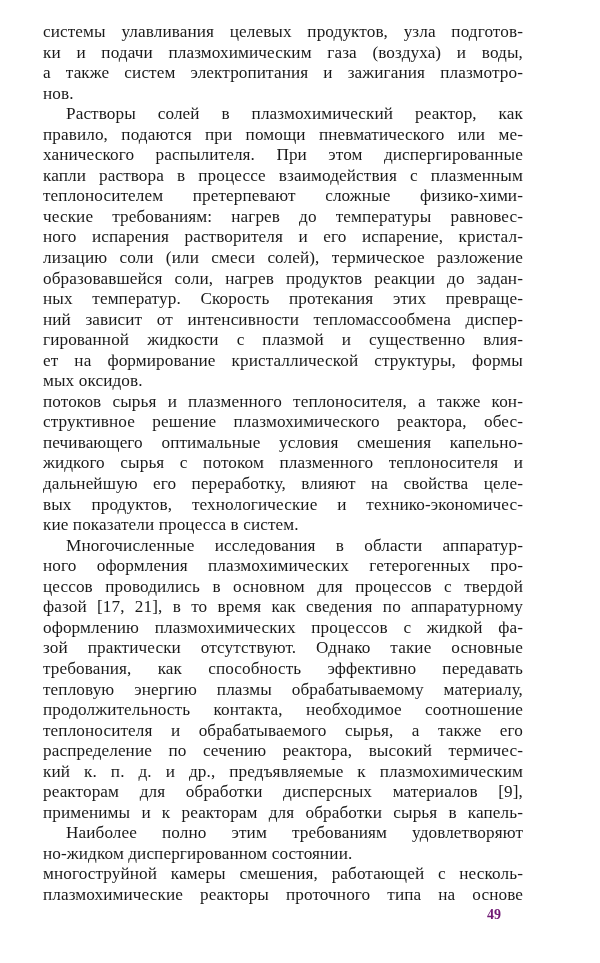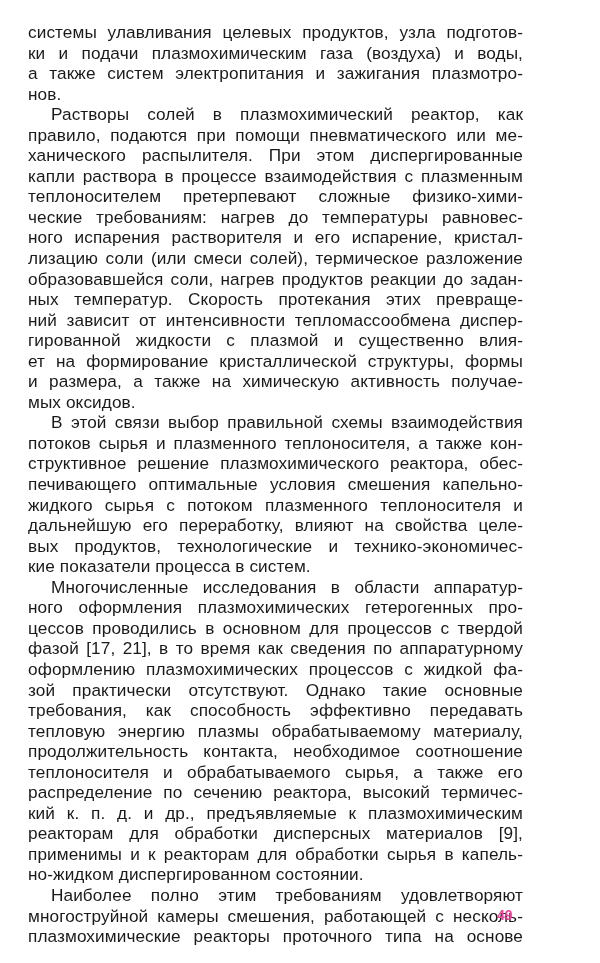--- a/index.html
+++ b/index.html
@@ -1,30 +1,30 @@
 <!DOCTYPE html>
 <html><head>
 <meta charset="utf-8">
 <style>
   html, body { margin:0; padding:0; }
   body { width:600px; height:963px; background:#ffffff; position:relative; overflow:hidden; }
   .page { position:absolute; left:0; top:0; width:600px; height:963px; }
   .text-block { position:absolute; left:28px; top:22px; width:495px; }
   .line {
     display:block; height:20.55px; line-height:20.55px;
-    font-family:Liberation Sans, sans-serif;
+    font-family:Liberation Serif, serif;
     font-size:17.2px; color:#1a1a1a; white-space:nowrap;
-    text-align:justify; text-align-last:justify; letter-spacing:0.1px;
+    text-align:justify; text-align-last:justify; letter-spacing:0.1px;margin-left:15px;
   }
   .line.indent { padding-left:23px; }
   .line.last { text-align-last:left; }
   .page-number {
-    position:absolute; left:497px; top:907px;
-    font-family:Liberation Sans, sans-serif;
-    font-weight:bold; font-size:14px; color:#ec4899;
+    position:absolute; left:487px; top:907px;
+    font-family:Liberation Serif, serif;
+    font-weight:bold; font-size:14px; color:#701a75;
   }
 </style>
 </head>
 <body>
 
 <div class="page">
   <div class="text-block" id="text-block">
       <span class="line">системы улавливания целевых продуктов, узла подготов-</span>
       <span class="line">ки и подачи   плазмохимическим газа (воздуха) и воды,</span>
       <span class="line">а также систем электропитания и зажигания плазмотро-</span>
@@ -35,23 +35,21 @@
       <span class="line">капли раствора в процессе взаимодействия с плазменным</span>
       <span class="line">теплоносителем претерпевают сложные физико-хими-</span>
       <span class="line">ческие требованиям: нагрев до температуры равновес-</span>
       <span class="line">ного испарения растворителя и его испарение, кристал-</span>
       <span class="line">лизацию соли (или смеси солей), термическое разложение</span>
       <span class="line">образовавшейся соли, нагрев продуктов реакции до задан-</span>
       <span class="line">ных температур. Скорость протекания этих превраще-</span>
       <span class="line">ний зависит от интенсивности тепломассообмена диспер-</span>
       <span class="line">гированной жидкости с плазмой и существенно влия-</span>
       <span class="line">ет на формирование кристаллической структуры, формы</span>
-      <span class="line">и размера, а также на химическую активность получае-</span>
       <span class="line last">мых оксидов.</span>
-      <span class="line indent">В этой связи выбор правильной схемы взаимодействия</span>
       <span class="line">потоков сырья и плазменного теплоносителя, а также кон-</span>
       <span class="line">структивное решение плазмохимического реактора, обес-</span>
       <span class="line">печивающего оптимальные условия смешения капельно-</span>
       <span class="line">жидкого сырья с потоком плазменного теплоносителя и</span>
       <span class="line">дальнейшую его переработку, влияют на свойства целе-</span>
       <span class="line">вых продуктов, технологические и технико-экономичес-</span>
       <span class="line last">кие показатели процесса в систем.</span>
       <span class="line indent">Многочисленные исследования в области аппаратур-</span>
       <span class="line">ного оформления плазмохимических гетерогенных про-</span>
       <span class="line">цессов проводились в основном  для процессов с твердой</span>
@@ -59,19 +57,19 @@
       <span class="line">оформлению плазмохимических процессов с жидкой фа-</span>
       <span class="line">зой практически отсутствуют. Однако такие основные</span>
       <span class="line">требования, как способность эффективно передавать</span>
       <span class="line">тепловую энергию плазмы обрабатываемому материалу,</span>
       <span class="line">продолжительность контакта, необходимое соотношение</span>
       <span class="line">теплоносителя и обрабатываемого сырья, а также его</span>
       <span class="line">распределение по сечению реактора, высокий термичес-</span>
       <span class="line">кий к. п. д. и др., предъявляемые к плазмохимическим</span>
       <span class="line">реакторам для обработки дисперсных материалов [9],</span>
       <span class="line">применимы и к реакторам для обработки сырья в капель-</span>
+      <span class="line indent">Наиболее полно этим требованиям удовлетворяют</span>
       <span class="line last">но-жидком диспергированном состоянии.</span>
-      <span class="line indent">Наиболее полно этим требованиям удовлетворяют</span>
       <span class="line">многоструйной камеры смешения, работающей с несколь-</span>
       <span class="line">плазмохимические реакторы проточного типа на основе</span>
     </div>
   <div class="page-number">49</div>
 </div>
 
 </body></html>

